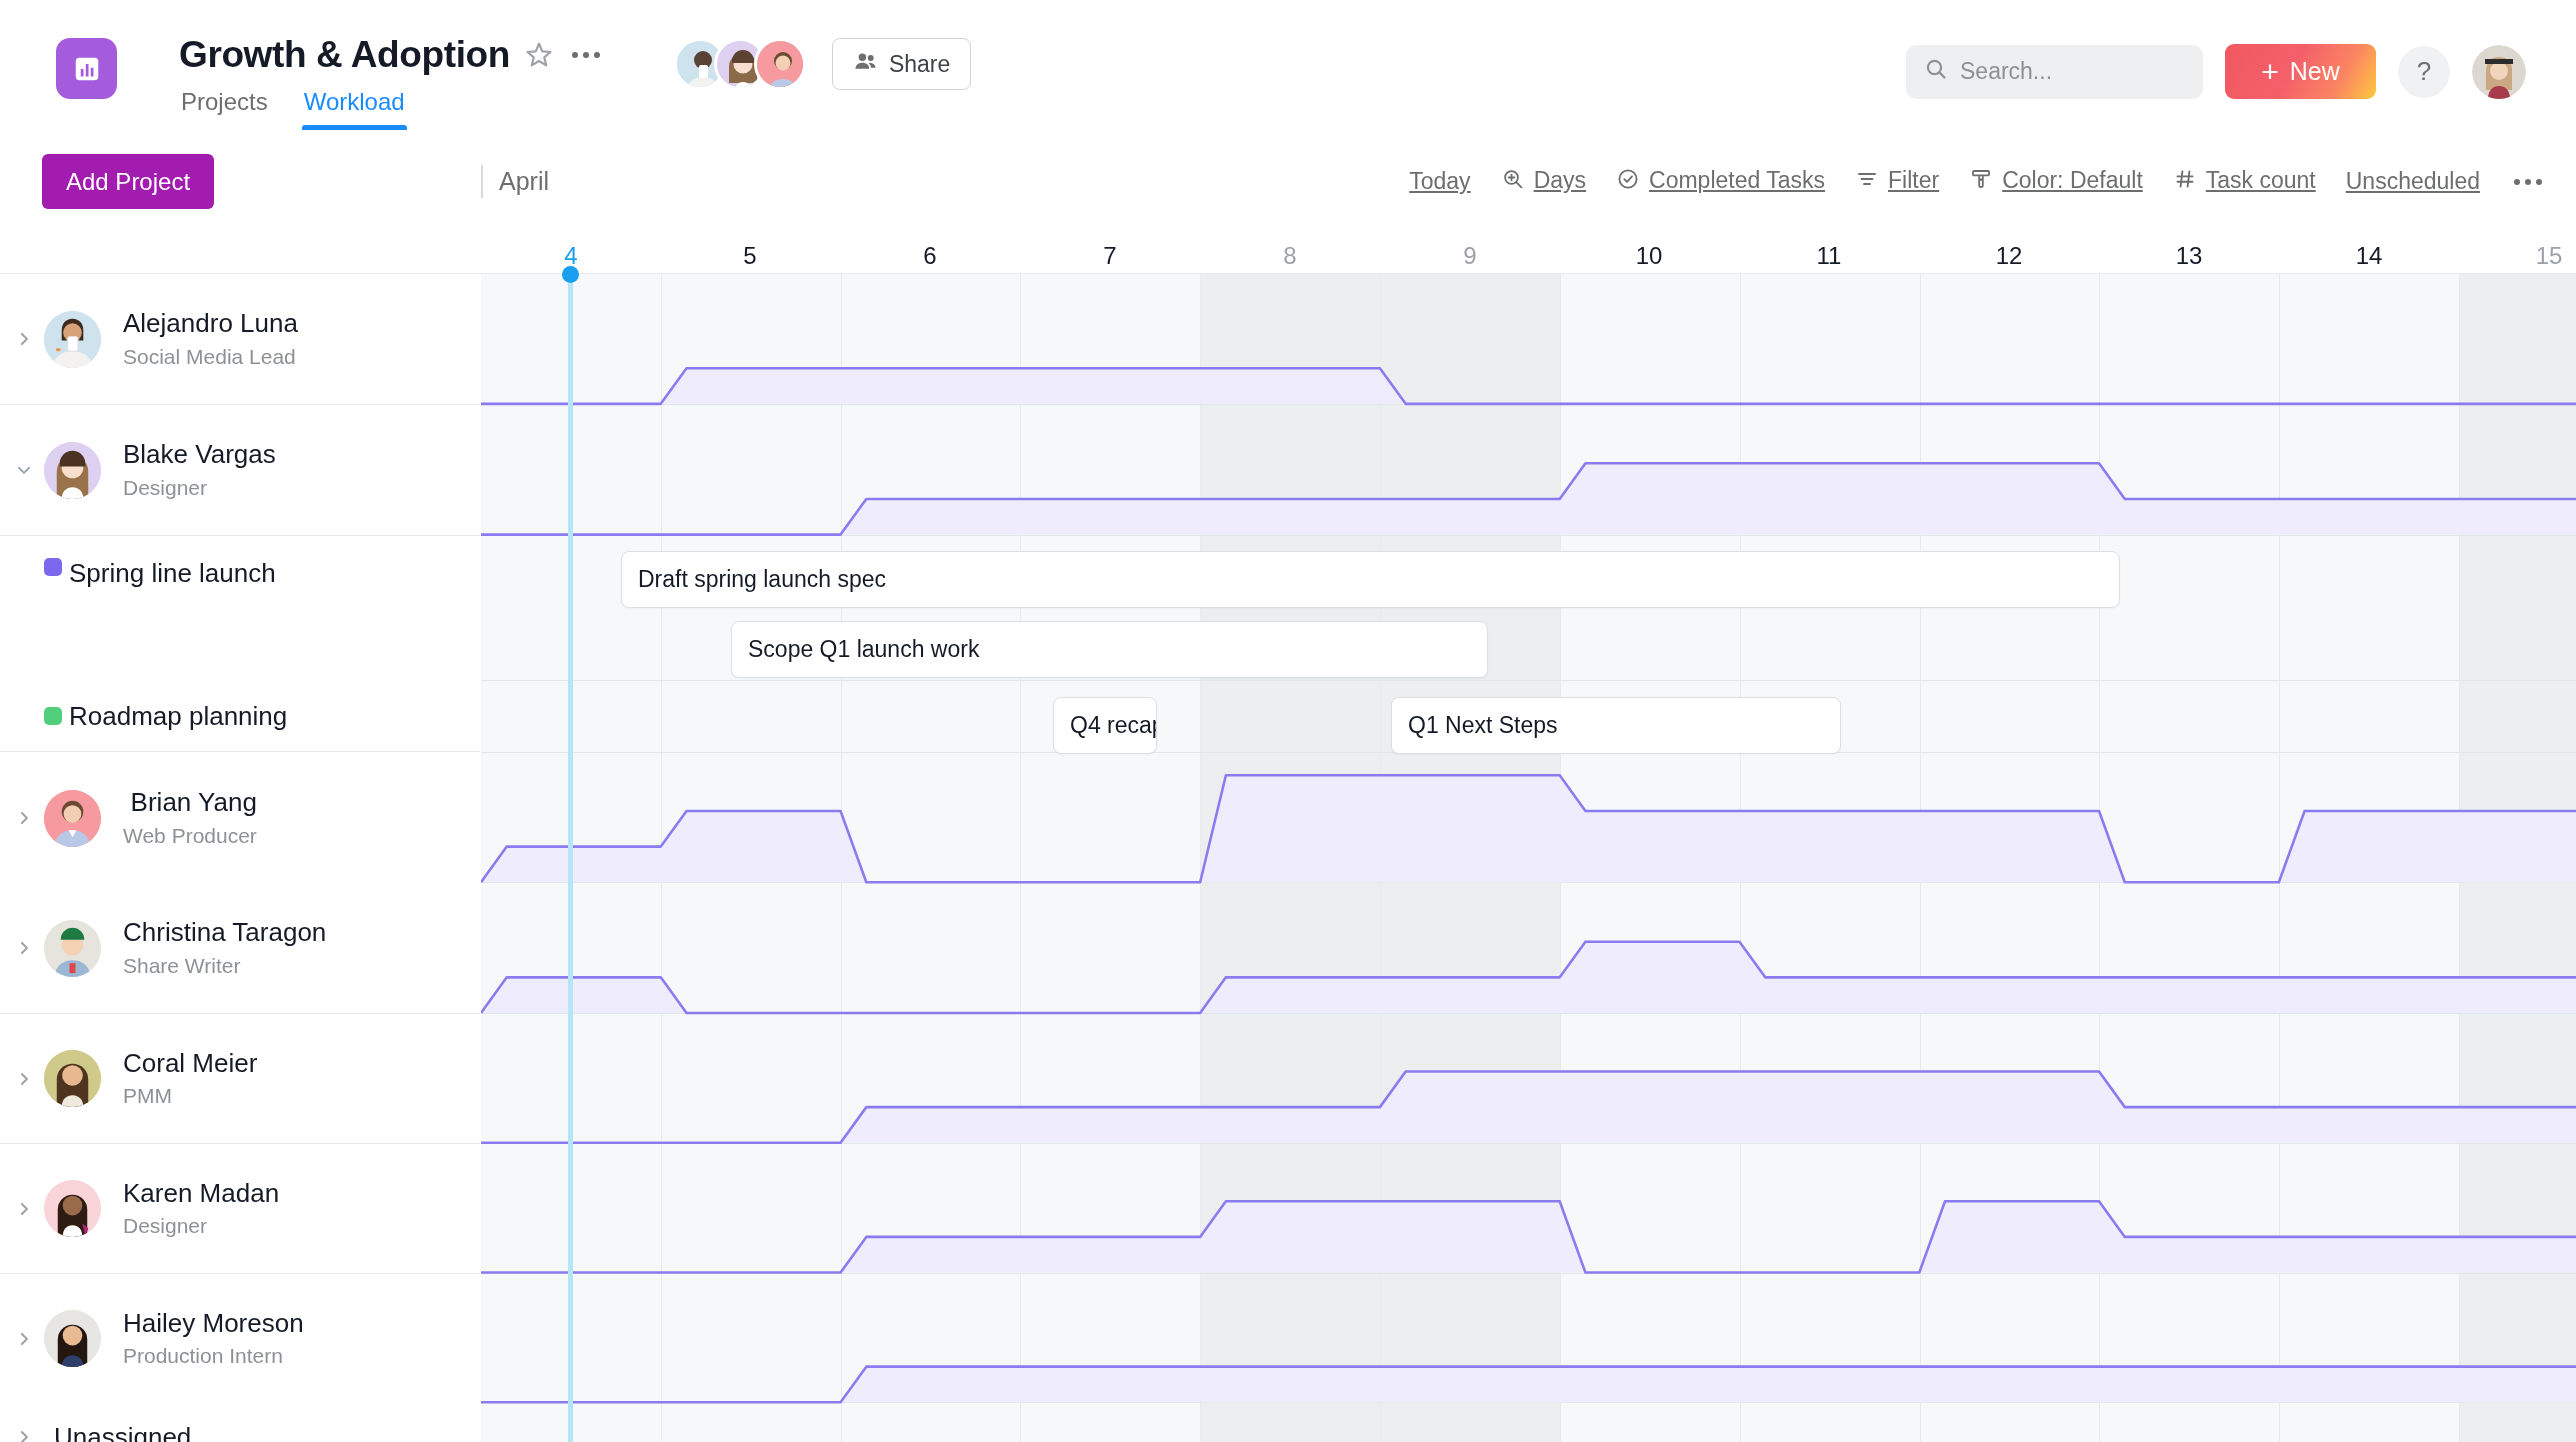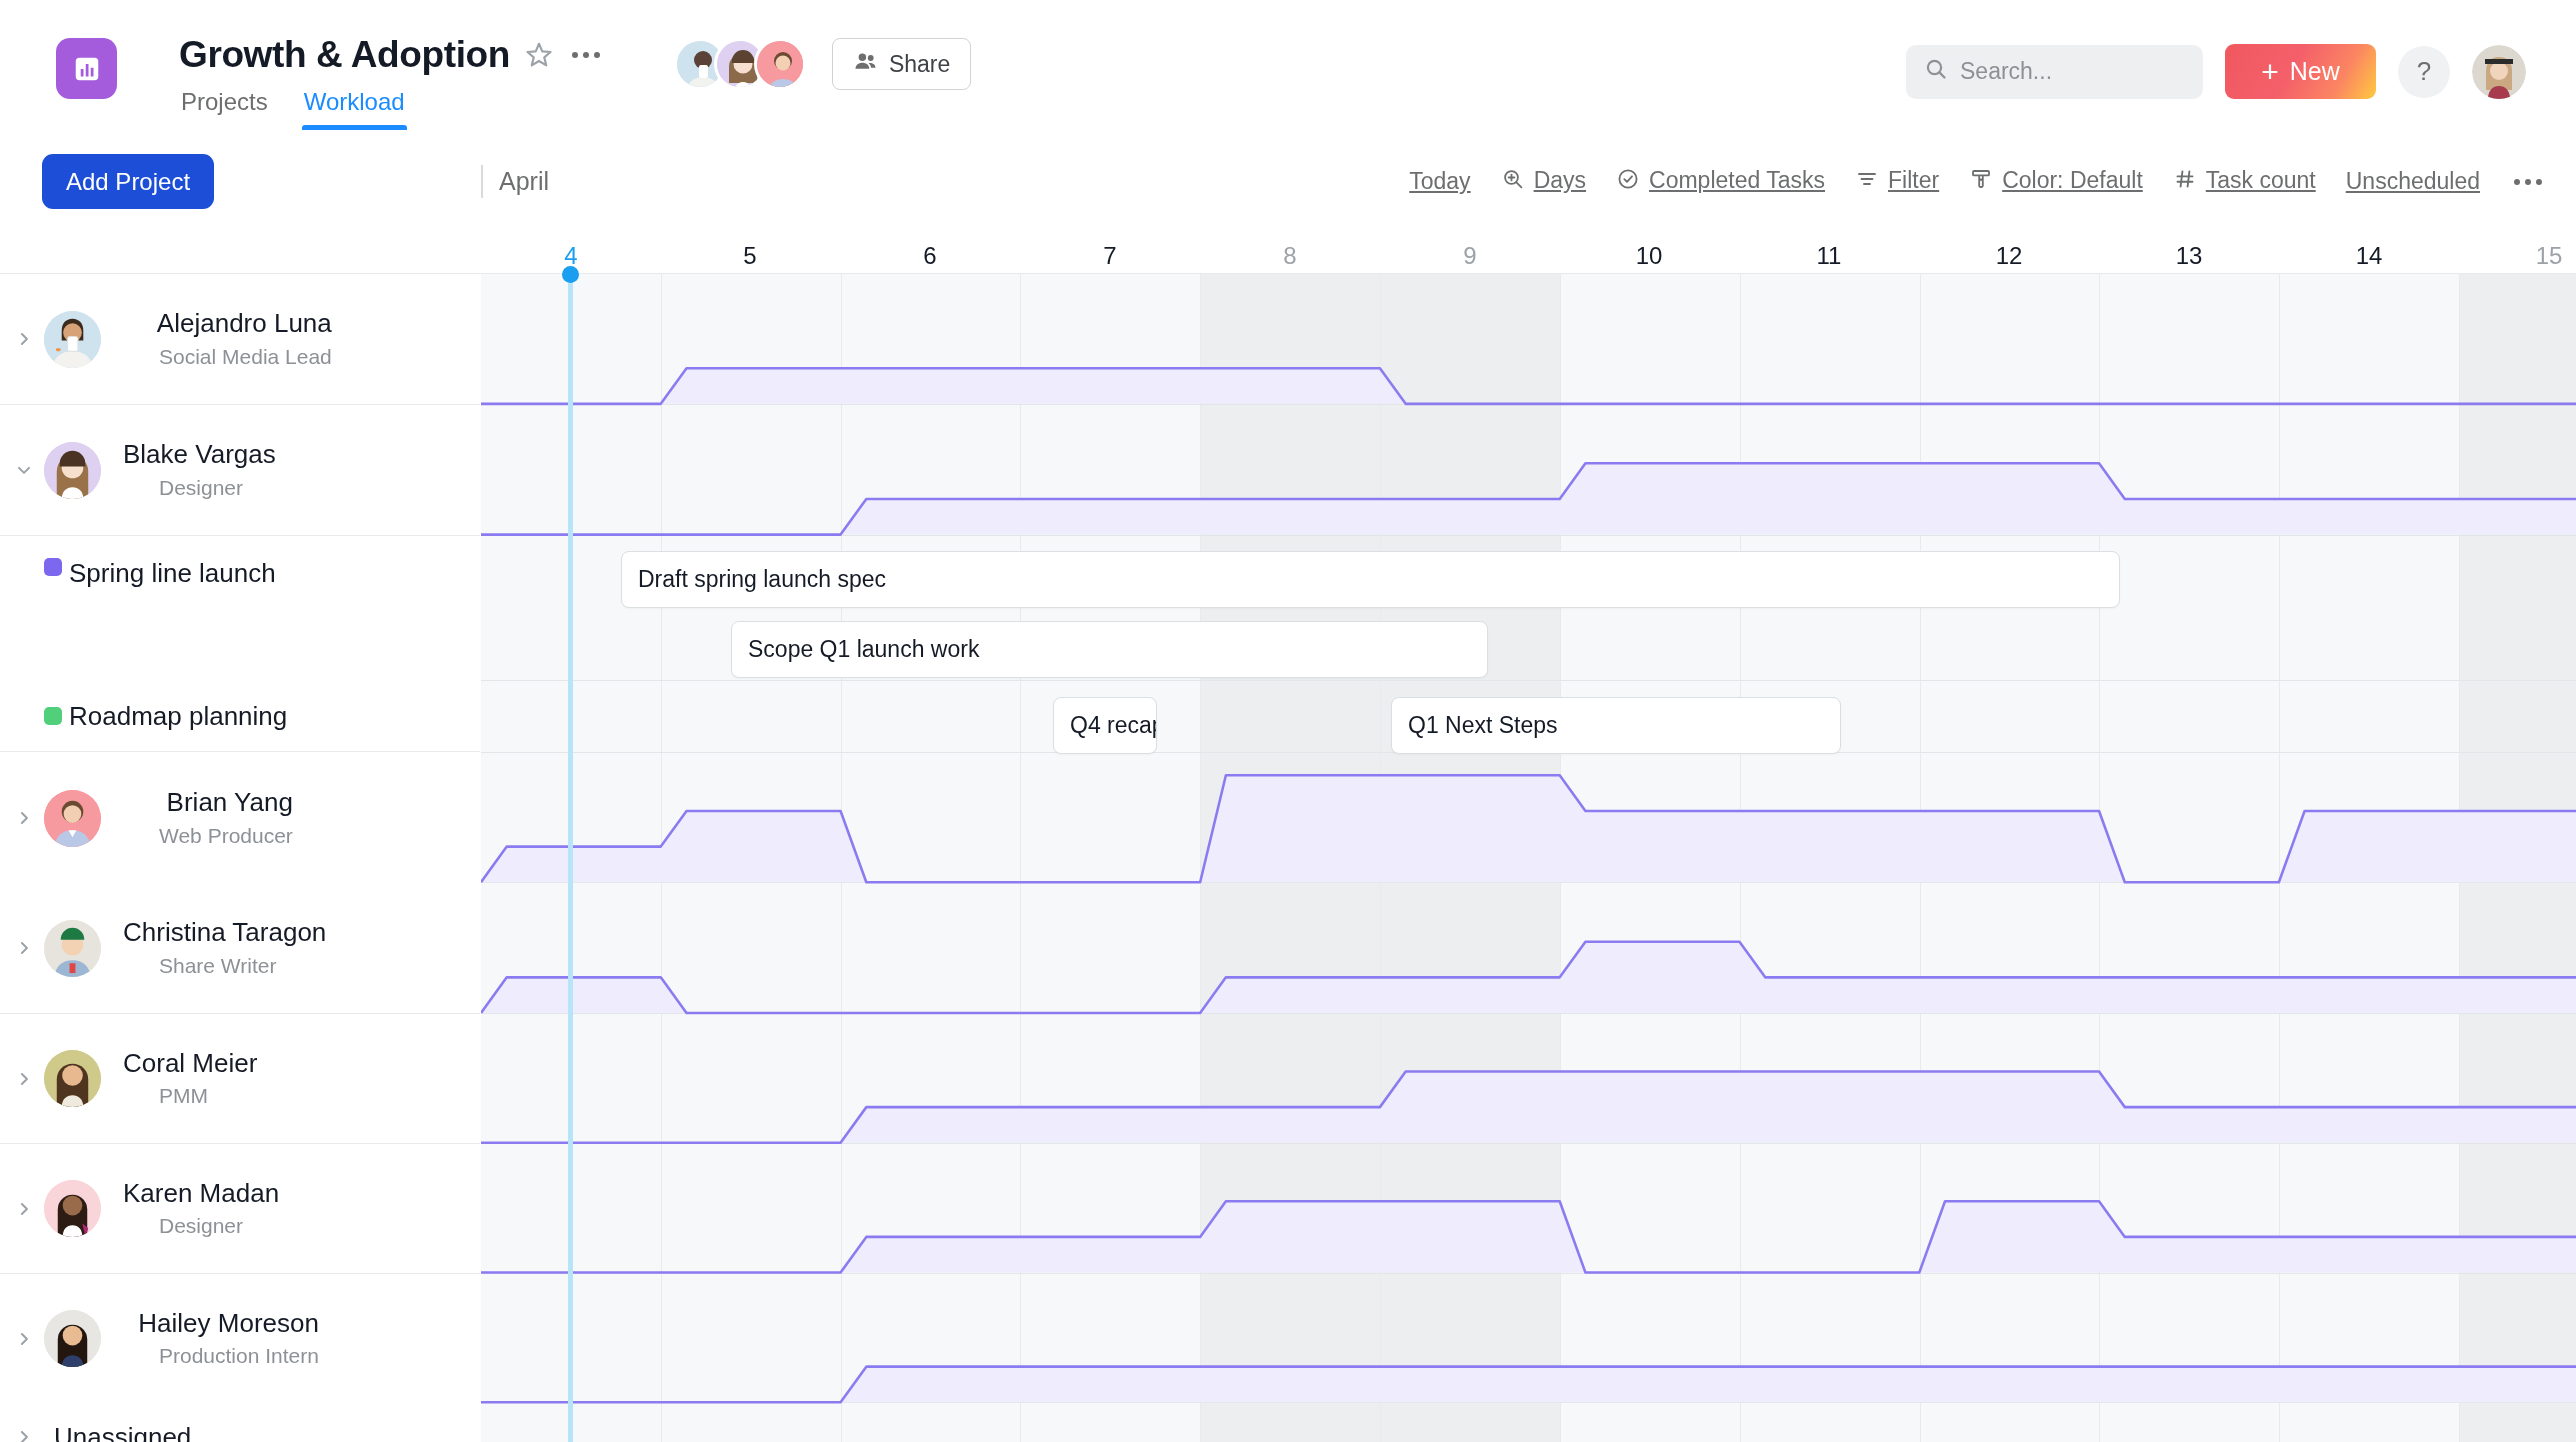--- a/index.html
+++ b/index.html
@@ -95,22 +95,22 @@
   
   .toolbar {
     height:81px;
     display:flex; align-items:center;
     padding-left:42px; padding-right:34px;
     background:#fff;
     position:relative;
   }
   .add-project-btn {
     height:55px; padding:0 24px;
-    background:#1d4ed8; color:#fff;
-    border-radius:11px; font-size:24px;
+    background:#a21caf; color:#fff;
+    border-radius:6px; font-size:24px;
     display:flex; align-items:center;
     white-space:nowrap;
   }
   .month-label {
     position:absolute; left:481px; top:24px;
     font-size:25px; color:#6d6e6f;
     padding-left:16px;
     border-left:2px solid #d8dbde;
     line-height:1.3;
   }
@@ -161,21 +161,21 @@
     display:flex; align-items:center;
     padding-left:8px;
     border-bottom:1px solid #e8eaec;
     background:#fff;
   }
   .chev { width:32px; flex:none; display:flex; align-items:center; justify-content:center; color:#9ca2a8; }
   .chev svg { width:20px; height:20px; }
   .avatar { width:57px; height:57px; border-radius:50%; flex:none; margin-left:4px; overflow:hidden; position:relative;}
   .stext { margin-left:22px; min-width:0; }
   .sname { font-size:26px; color:#151b26; line-height:1.25; white-space:nowrap;text-align:right;}
-  .srole { font-size:21px; color:#8d9196; line-height:1.35; margin-top:3px; white-space:nowrap;margin-left:36px;}
+  .srole { font-size:21px; color:#8d9196; line-height:1.35; margin-top:3px; white-space:nowrap;}
 
   .prow {
     position:absolute; left:0; right:0;
     display:flex; align-items:center;
     padding-left:44px;
     border-bottom:1px solid #e8eaec;
     background:#fff;
   }
   .pdot { width:18px; height:18px; border-radius:5px; flex:none; }
   .pname { font-size:26px; color:#151b26; margin-left:7px; white-space:nowrap;}

